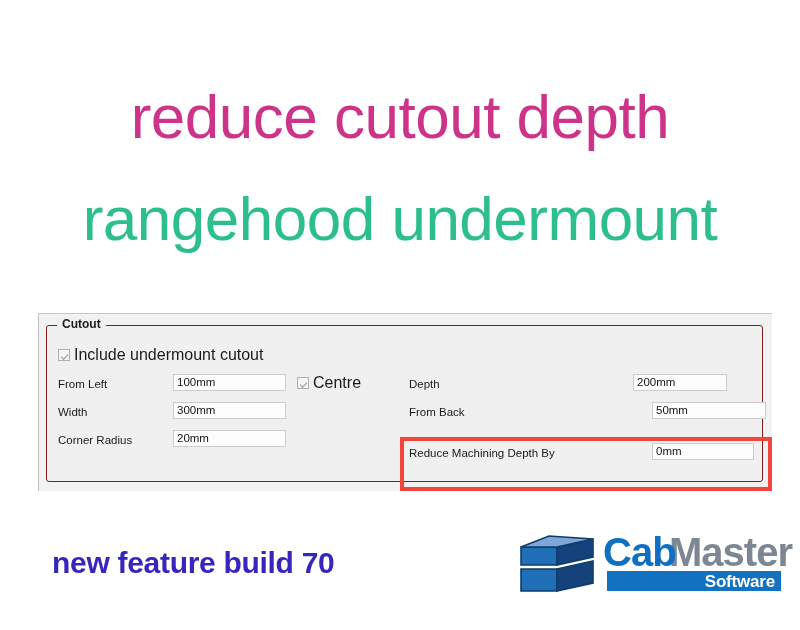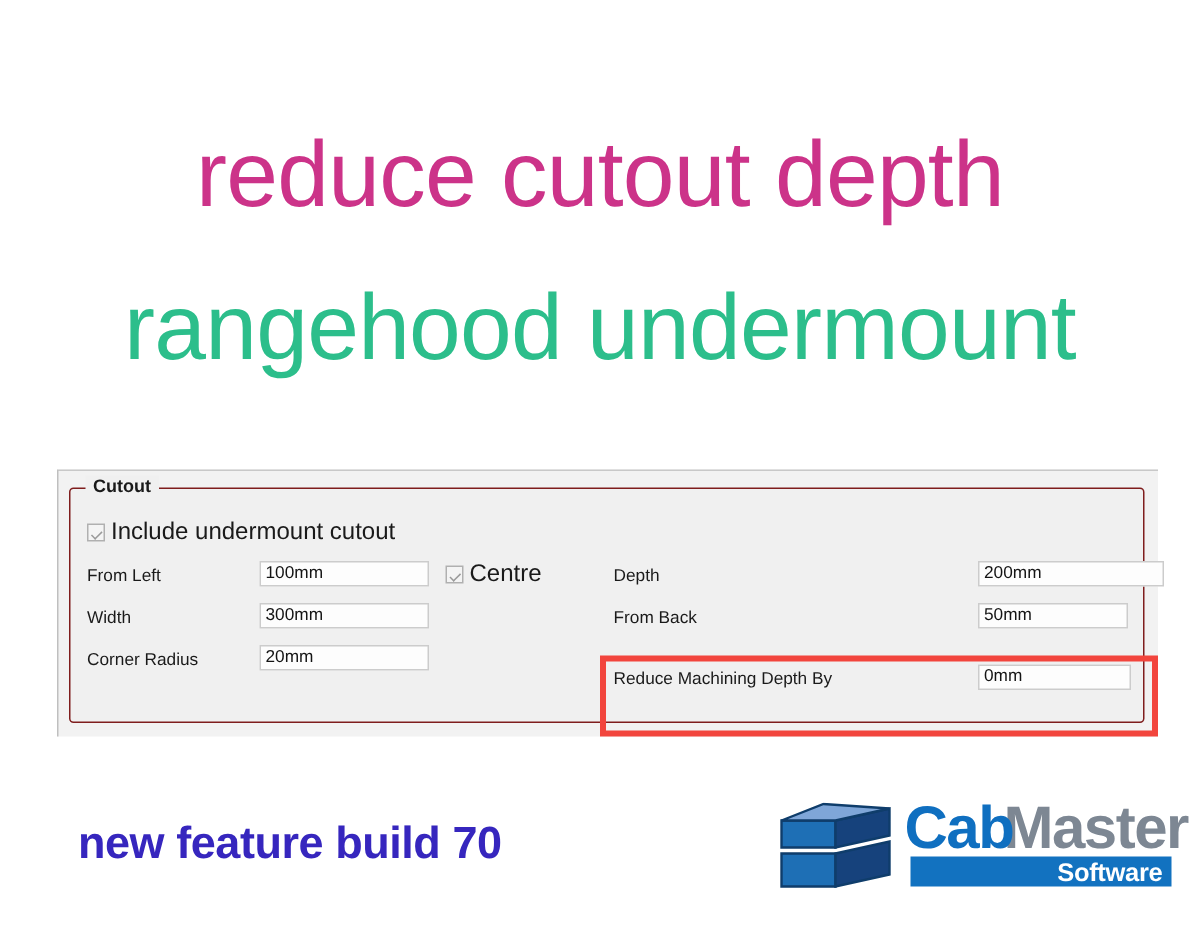--- a/index.html
+++ b/index.html
@@ -226,24 +226,24 @@
 
     <div class="field-label" style="left:11px; top:107px;">Corner Radius</div>
     <div class="text-input" style="left:126px; top:104px; width:113px;">20mm</div>
 
     <div class="checkbox-row" style="left:250px; top:50px;">
       <span class="checkbox-box"></span>
       <span class="checkbox-label">Centre</span>
     </div>
 
     <div class="field-label" style="left:362px; top:51px;">Depth</div>
-    <div class="text-input" style="left:605px; top:48px; width:124px;">200mm</div>
+    <div class="text-input" style="left:586px; top:48px; width:94px;">200mm</div>
 
     <div class="field-label" style="left:362px; top:79px;">From Back</div>
-    <div class="text-input" style="left:605px; top:76px; width:100px;">50mm</div>
+    <div class="text-input" style="left:605px; top:76px; width:114px;">50mm</div>
 
     <div class="field-label" style="left:362px; top:120px;">Reduce Machining Depth By</div>
     <div class="text-input" style="left:605px; top:117px; width:102px;">0mm</div>
 
 
     <div id="highlight-rect"></div>
 
   </div>
 </div>
 

